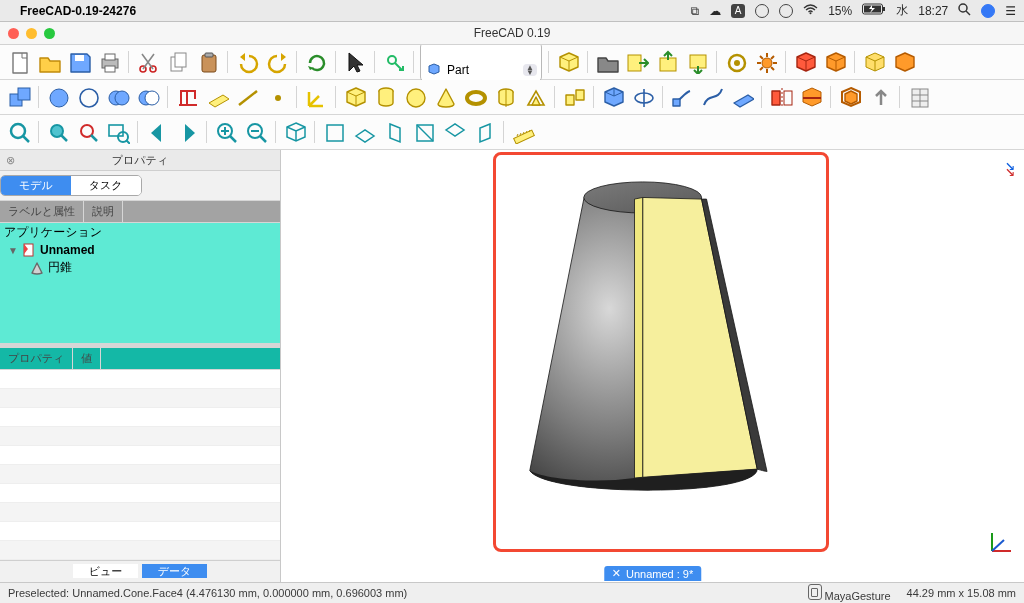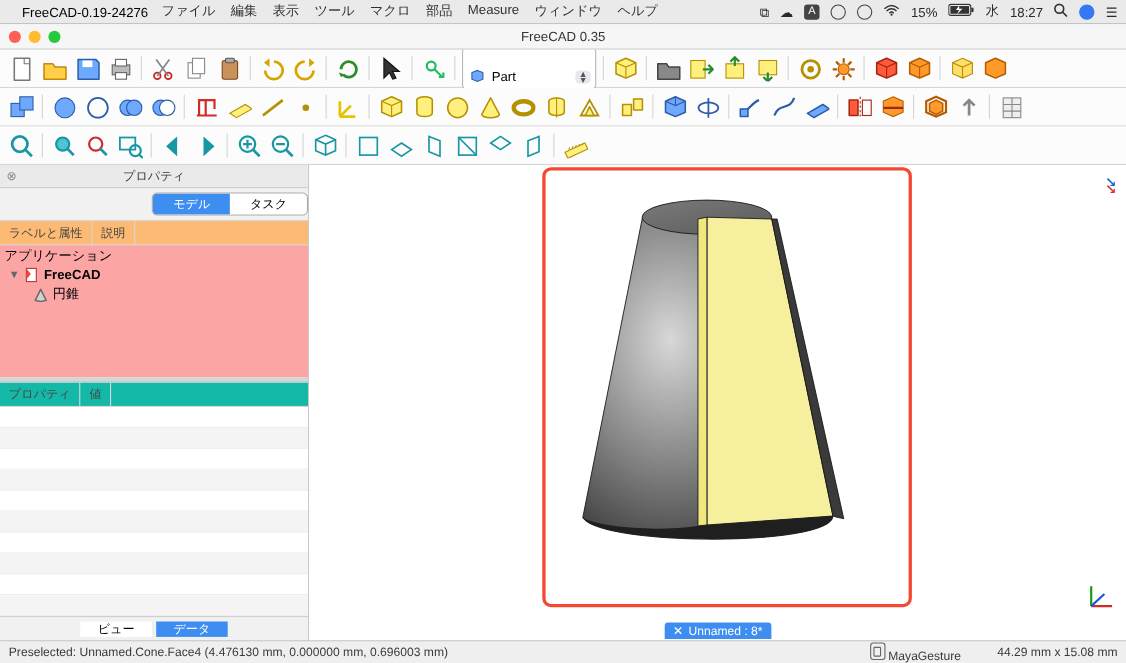--- a/index.html
+++ b/index.html
@@ -1,21 +1,21 @@
 <!DOCTYPE html>
 <html><head>
 <meta charset="utf-8">
 <style>
 html,body{margin:0;padding:0;height:100%;font-family:"Helvetica Neue",Helvetica,Arial,sans-serif;font-size:12px;color:#000;background:#f5f5f5;user-select:none}
 body{display:flex;flex-direction:column}
 
 
 .mac-bar{height:21px;background:#eaeaea;border-bottom:1px solid #c0c0c0;display:flex;align-items:center;padding:0 8px;gap:12px}
 .mac-bar .apple{font-size:14px}
-.mac-bar .app-name{font-weight:400}
+.mac-bar .app-name{font-weight:700}
 .mac-bar .menus{display:flex;gap:14px;color:#303030}
 .mac-bar .spacer{flex:1}
 .mac-bar .tray{display:flex;gap:10px;align-items:center;color:#2a2a2a}
 .circ{display:inline-block;width:14px;height:14px;border-radius:50%;border:1.5px solid #444;box-sizing:border-box;text-align:center;line-height:11px;font-size:9px}
 
 
 .title-bar{height:22px;background:#f6f6f6;border-bottom:1px solid #d2d2d2;display:flex;align-items:center;position:relative;padding:0 8px}
 .traffic{display:flex;gap:7px}
 .traffic span{width:11px;height:11px;border-radius:50%}
 .t-red{background:#ff5f56}.t-yel{background:#ffbd2e}.t-grn{background:#27c93f}
@@ -27,27 +27,27 @@
 .tool-btn svg{display:block}
 .tool-sep{width:1px;height:22px;background:#d4d4d4;margin:0 2px}
 .wb-select{display:flex;align-items:center;border:1px solid #b8b8b8;border-radius:5px;background:#fff;height:22px;padding:16px 4px 0 6px;gap:6px;min-width:110px}
 .wb-select .caret{display:flex;flex-direction:column;line-height:5px;font-size:8px;color:#555;background:#e7e7ee;border-radius:4px;padding:1px 3px}
 
 
 .main{flex:1;display:flex;overflow:hidden}
 .panel-left{width:280px;background:#f1f1f1;display:flex;flex-direction:column;border-right:1px solid #c8c8c8}
 .combo-hdr{height:20px;background:#eaeaea;border-bottom:1px solid #cfcfcf;display:flex;align-items:center;justify-content:center;font-size:11px;color:#333;position:relative}
 .combo-hdr .x{position:absolute;left:6px;font-size:11px;color:#888}
-.combo-tabs{display:flex;justify-content:flex-end;padding:4px 0}
+.combo-tabs{display:flex;justify-content:flex-start;padding:4px 0}
 .combo-tabs .seg{display:flex;border:1px solid #a9a9a9;border-radius:5px;overflow:hidden}
 .seg span{padding:2px 18px;font-size:11px;background:#fff}
 .seg .active{background:#3e8df0;color:#fff}
-.tree-hdr{display:flex;background:#fdba74;border-top:1px solid #d6d6d6;border-bottom:1px solid #d6d6d6;font-size:11px;color:#444}
+.tree-hdr{display:flex;background:#a3a3a3;border-top:1px solid #d6d6d6;border-bottom:1px solid #d6d6d6;font-size:11px;color:#444}
 .tree-hdr span{padding:3px 8px;border-right:1px solid #d6d6d6}
-.tree{flex:1;overflow:auto;background:#fca5a5;font-size:12px}
+.tree{flex:1;overflow:auto;background:#5eead4;font-size:12px}
 .tree-row{display:flex;align-items:center;padding:1px 4px;gap:4px}
 .tree-row .arr{width:10px;color:#666;font-size:10px}
 .prop-split{height:4px;background:#d6d6d6;cursor:row-resize}
 .prop-hdr{display:flex;background:#14b8a6;border-top:1px solid #d6d6d6;border-bottom:1px solid #d6d6d6;font-size:11px;color:#444}
 .prop-hdr span{padding:3px 8px;border-right:1px solid #d6d6d6}
 .prop-body{height:190px;background:#fff}
 .prop-body .row{height:18px;border-bottom:1px solid #eee}
 .prop-body .row.alt{background:#f4f4f4}
 .prop-tabs{display:flex;justify-content:center;padding:3px 0;background:#f1f1f1;border-top:1px solid #cfcfcf}
 .prop-tabs .seg2 span{padding:1px 16px}
@@ -55,52 +55,41 @@
 
 .view3d{flex:1;position:relative;background:#fff}
 .hl-box{position:absolute;left:212px;top:2px;width:330px;height:394px;border:3px solid #f34832;border-radius:8px}
 .axis-tl{position:absolute;right:9px;top:8px;font-size:17px;font-family:monospace}
 .axis-tl span{display:block;line-height:12px}
 .nav-cube{position:absolute;right:9px;bottom:28px;width:26px;height:26px}
 
 .mdi-tab{position:absolute;left:50%;transform:translateX(-50%);bottom:1px;display:flex;align-items:center;background:#3e8df0;color:#fff;font-size:11px;border-radius:3px 3px 0 0;padding:1px 8px;gap:5px}
 
 
-.status{height:20px;background:#efefef;border-top:1px solid #c8c8c8;display:flex;align-items:center;padding:0 8px;gap:33px;font-size:11px;color:#3a3a3a}
+.status{height:20px;background:#efefef;border-top:1px solid #c8c8c8;display:flex;align-items:center;padding:0 8px;gap:16px;font-size:11px;color:#3a3a3a}
 .status .spacer{flex:1}
 .pad-icon{display:inline-block;width:12px;height:14px;border:1.3px solid #666;border-radius:3px;margin-right:3px;position:relative}
 .pad-icon::after{content:"";position:absolute;left:2px;top:3px;width:5px;height:7px;border:1px solid #666;border-radius:1px}
 
 
 .ic-fold{fill:#ffcf48;stroke:#c08a0a}
 .ic-blue{fill:#6fa8ff;stroke:#2b5ea6}
 .ic-gold{fill:#fff07d;stroke:#b49100}
 .ic-org{fill:#ff9a2a;stroke:#b55b00}
 .ic-red{fill:#ff5a3c;stroke:#a62510}
 .ic-gray{fill:#d2d2d2;stroke:#6a6a6a}
 .stroke1{stroke-width:1.4;stroke-linejoin:round;stroke-linecap:round}
 .wire{fill:none;stroke:#1796a3;stroke-width:1.5}
 </style>
 </head>
 <body>
 
 <div class="mac-bar">
   <span class="apple"></span>
   <span class="app-name">FreeCAD-0.19-24276</span>
-  <div class="menus" id="mac-menus">
-      <span>ファイル</span>
-      <span>編集</span>
-      <span>表示</span>
-      <span>ツール</span>
-      <span>マクロ</span>
-      <span>部品</span>
-      <span>Measure</span>
-      <span>ウィンドウ</span>
-      <span>ヘルプ</span>
-    </div>
   <div class="spacer"></div>
   <div class="tray">
     <span>⧉</span>
     <span>☁︎</span>
     <span style="display:inline-block;width:14px;height:14px;border-radius:3px;background:#444;color:#fff;text-align:center;line-height:14px;font-size:10px">A</span>
     <span class="circ"></span>
     <span class="circ"></span>
     <span>
       <svg width="15" height="11">
           <path d="M1 4 Q7.5 -2 14 4 M3 6 Q7.5 2 12 6 M5.5 8 Q7.5 6 9.5 8" fill="none" stroke="#333" stroke-width="1.3"></path>
@@ -128,21 +117,21 @@
     <span>☰</span>
   </div>
 </div>
 
 <div class="title-bar">
   <div class="traffic">
     <span class="t-red"></span>
     <span class="t-yel"></span>
     <span class="t-grn"></span>
   </div>
-  <span class="title">FreeCAD 0.35</span>
+  <span class="title">FreeCAD 0.19</span>
 </div>
 
 <div class="toolbar" id="tb1">
     <div class="tool-btn">
       <svg width="24" height="24">
         <rect x="6" y="3" width="14" height="20" fill="#fff" stroke="#777" stroke-width="1.4" stroke-linejoin="round"></rect>
         <path d="M15 3v5h5" fill="none" stroke="#777"></path>
       </svg>
     </div>
     <div class="tool-btn">
@@ -588,21 +577,21 @@
     <div class="tree">
       <div class="tree-row">
         <span>アプリケーション</span>
       </div>
       <div class="tree-row" style="padding-left:8px">
         <span class="arr">▼</span>
         <svg width="14" height="14">
             <rect x="2" y="1" width="9" height="12" fill="#fff" stroke="#b33"></rect>
             <path d="M2 1 l4 5 l-4 5" fill="#e44" stroke="none"></path>
           </svg>
-        <b>FreeCAD</b>
+        <b>Unnamed</b>
       </div>
       <div class="tree-row" style="padding-left:30px">
         <svg width="14" height="14">
             <path d="M7 2 L12 12 Q7 14 2 12 Z" class="ic-gray stroke1"></path>
           </svg>
         <span>円錐</span>
       </div>
     </div>
     <div class="prop-split"></div>
     <div class="prop-hdr">
@@ -670,21 +659,21 @@
     <div class="nav-cube">
       <svg width="26" height="26">
           <line x1="3" y1="23" x2="3" y2="5" stroke="#1a9a1a" stroke-width="2"></line>
           <line x1="3" y1="23" x2="22" y2="23" stroke="#d02a2a" stroke-width="2"></line>
           <line x1="3" y1="23" x2="15" y2="12" stroke="#1a5ad0" stroke-width="2"></line>
         </svg>
     </div>
 
     <div class="mdi-tab">
       <span>✕</span>
-      <span>Unnamed : 8*</span>
+      <span>Unnamed : 9*</span>
     </div>
   </div>
 </div>
 
 <div class="status">
   <span>Preselected: Unnamed.Cone.Face4 (4.476130 mm, 0.000000 mm, 0.696003 mm)</span>
   <div class="spacer"></div>
   <span><span class="pad-icon"></span><span>MayaGesture</span></span>
   <span>44.29 mm x 15.08 mm</span>
 </div>

